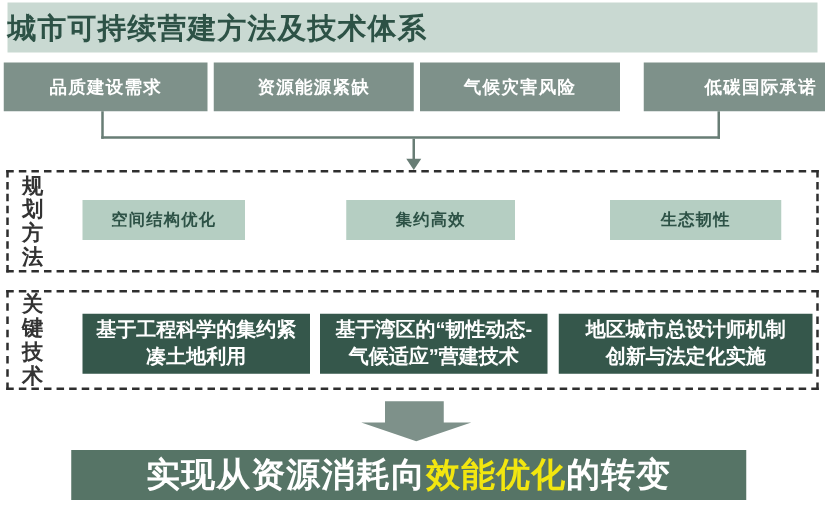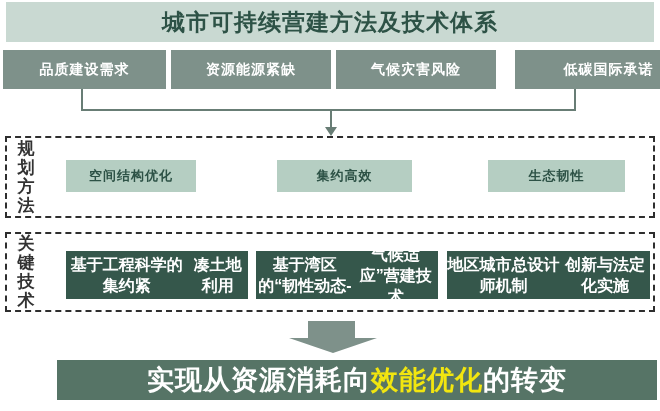--- a/index.html
+++ b/index.html
@@ -4,21 +4,21 @@
 <style>
   * { margin:0; padding:0; box-sizing:border-box; }
   html,body { background:#ffffff; }
   .canvas {
     position:relative; width:660px; height:411px; background:#ffffff;
     font-family:"Liberation Sans","DejaVu Sans",sans-serif; overflow:hidden;
   }
   .title-bar {
     position:absolute; left:6px; top:2px; width:648px; height:40px;
     background:#c9d9d2; color:#2d5246;
-    display:flex; align-items:center; justify-content:center;
+    display:flex; align-items:center; justify-content:flex-start;
     font-size:23px; font-weight:bold; letter-spacing:1px;
   }
   .pressure-box {
     position:absolute; top:50px; height:39px; background:#7e918a; color:#ffffff;
     font-weight:bold; font-size:14px;
     display:flex; align-items:center; justify-content:center; letter-spacing:1px;
   }
   .line { position:absolute; background:#687d75; }
   .arrow-head-small {
     position:absolute; width:0; height:0;
@@ -35,31 +35,31 @@
     text-align:center; width:20px;
   }
   .light-box {
     position:absolute; background:#b5cec2; color:#2d5246;
     font-weight:bold; font-size:13px; letter-spacing:1px;
     display:flex; align-items:center; justify-content:center;
   }
   .dark-box {
     position:absolute; background:#35574b; color:#ffffff;
     font-weight:bold; font-size:16px; line-height:21px;
-    display:flex; flex-direction:row; align-items:center; justify-content:center;
-    text-align:center;
+    display:flex; flex-direction:column; align-items:center; justify-content:center;
+    text-align:left;
   }
   .big-arrow-shaft { position:absolute; left:308px; top:321px; width:47px; height:18px; background:#7e918a; }
   .big-arrow-head {
     position:absolute; left:289px; top:338px; width:0; height:0;
     border-left:44px solid transparent; border-right:44px solid transparent;
     border-top:15px solid #7e918a;
   }
   .banner {
-    position:absolute; left:57px; top:360px; width:600px; height:40px;
+    position:absolute; left:57px; top:360px; width:540px; height:40px;
     background:#567466; color:#ffffff;
     display:flex; align-items:center; justify-content:center;
     font-size:27px; font-weight:bold; letter-spacing:1px;
   }
   .banner .hl { color:#f2e60f; }
 </style>
 </head>
 <body>
 
 <div class="canvas">

